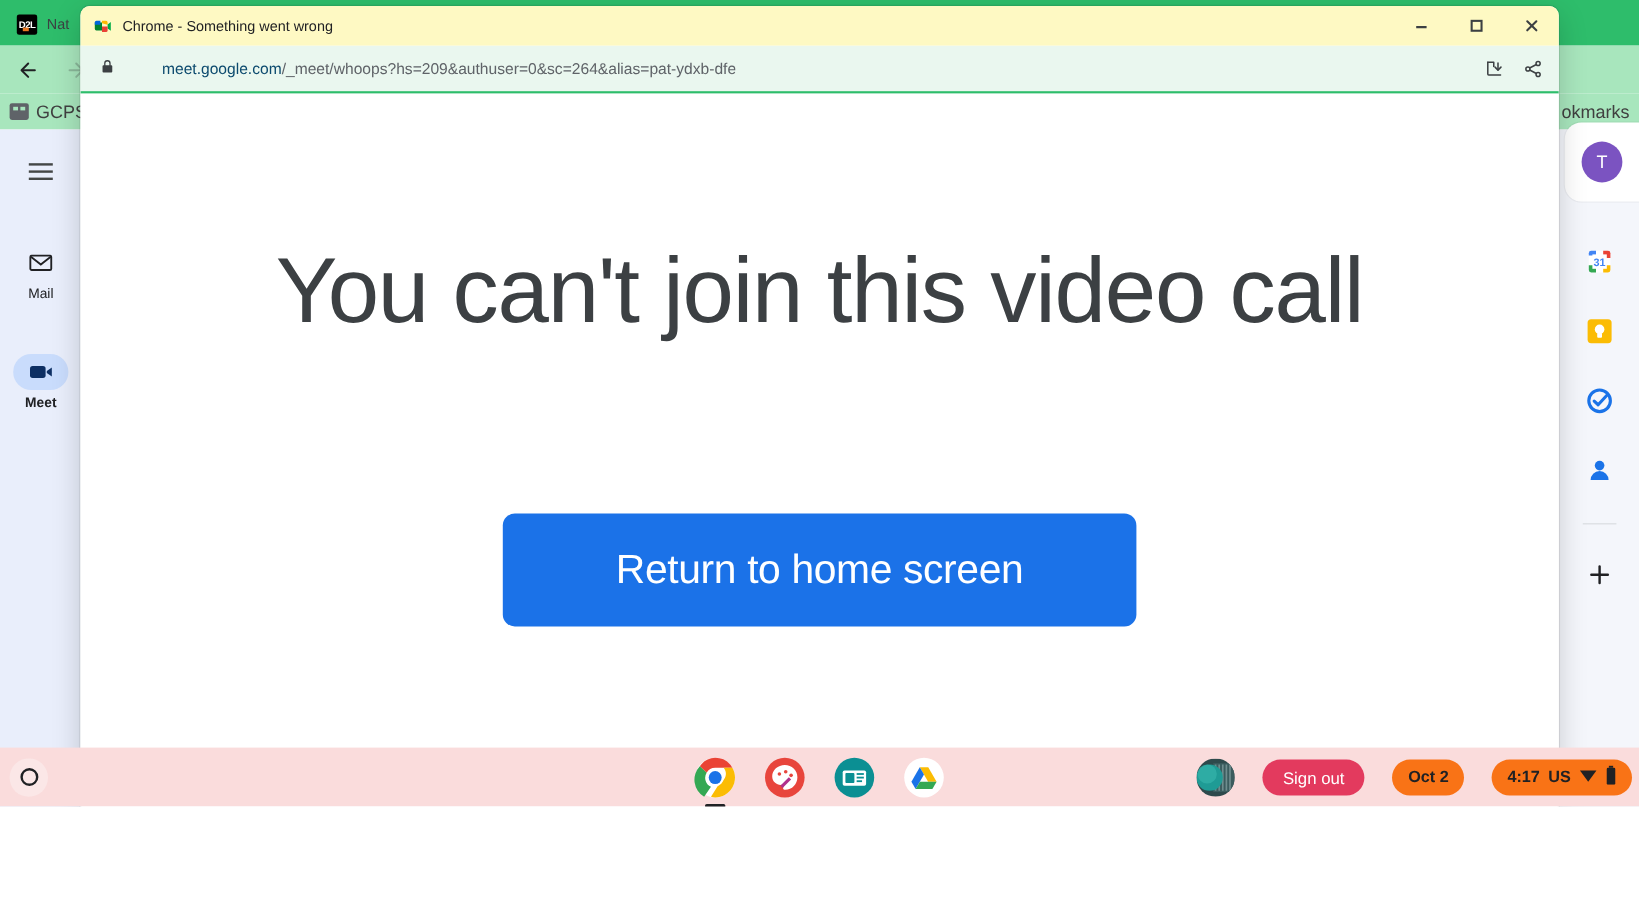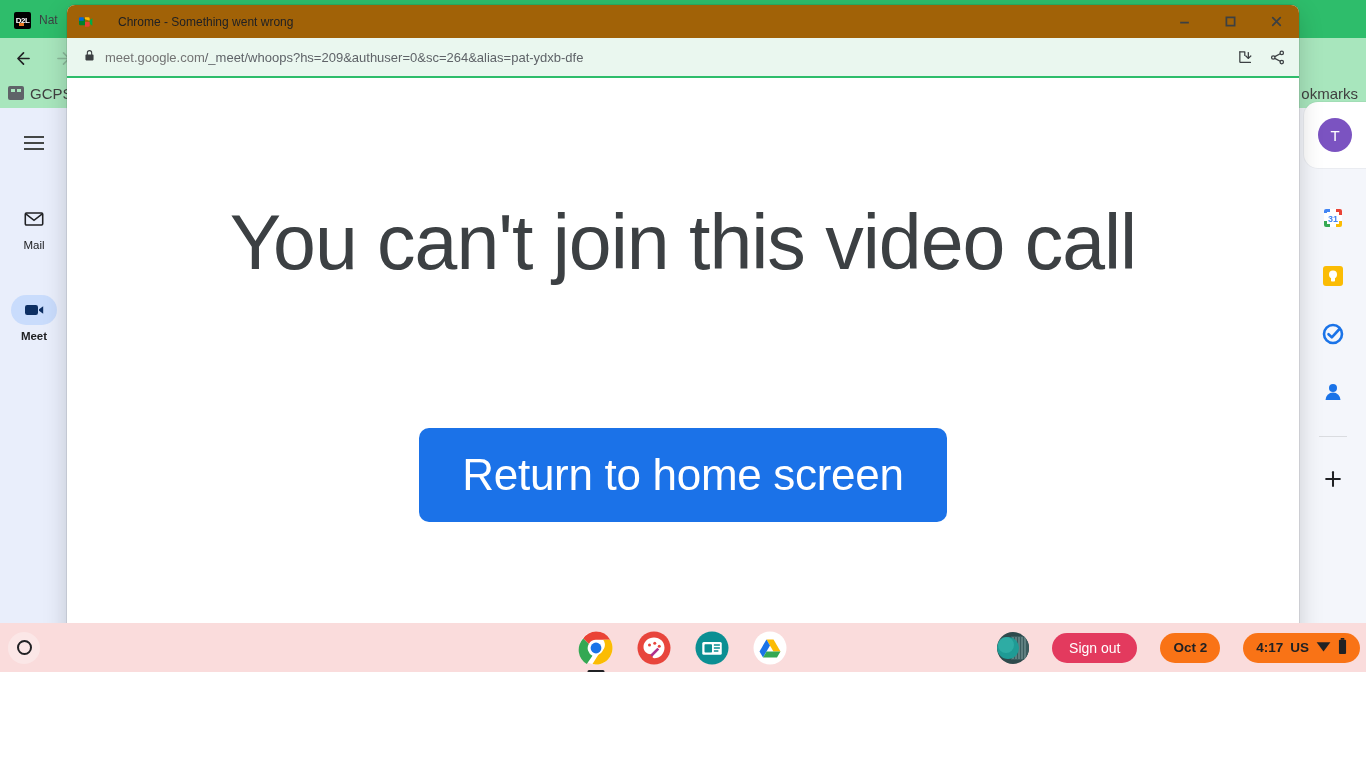--- a/index.html
+++ b/index.html
@@ -177,25 +177,24 @@
     position: absolute;
     left: 67px; top: 5px;
     width: 1232px; height: 717px;
     background: #ffffff;
     border-radius: 8px 8px 0 0;
     overflow: hidden;
     box-shadow: 0 0 0 1px rgba(0,0,0,0.08), 0 8px 24px rgba(0,0,0,0.18);
   }
   #fg-titlebar {
     height: 33px; width: 100%;
-    background: #a16207;
+    background: #fef9c3;
     display: flex; align-items: center;
     padding-left: 10px;
     position: relative;
-    gap: 16px;
   }
   #meet-favicon {
     width: 16px; height: 16px;
     position: relative;
     flex: none;
     margin-right: 9px;
   }
   #fg-title {
     font-size: 12px; color: #202124;
     white-space: nowrap;
@@ -221,21 +220,21 @@
   #omni-field {
     flex: 1;
     height: 28px;
     display: flex; align-items: center;
     gap: 9px;
     padding: 0 8px;
     font-size: 13px;
   }
   #lock-icon { flex: none; }
   #url-text { white-space: nowrap; overflow: hidden; }
-  #url-domain { color: #737373; }
+  #url-domain { color: #0c4a6e; margin-left: 30px; }
   #url-path { color: #5f6368; }
   .omni-action {
     width: 28px; height: 28px; flex: none;
     display: flex; align-items: center; justify-content: center;
     cursor: pointer; margin-left: 4px;
   }
 
   #fg-content {
     width: 100%;
     height: 644px;
@@ -257,21 +256,21 @@
   #meet-home-button {
     position: absolute;
     left: 50%; transform: translateX(-50%);
     top: 350px;
     width: 528px; height: 94px;
     background: #1b72e8;
     color: #ffffff;
     border: none;
     border-radius: 10px;
     font-family: "Liberation Sans", sans-serif;
-    font-size: 44px;
+    font-size: 34px;
     font-weight: 400;
     cursor: pointer;
     letter-spacing: -0.3px;
   }
 
   
   #shelf {
     position: absolute; left: 0; bottom: 0;
     width: 1366px; height: 49px;
     background: #fadcdc;

